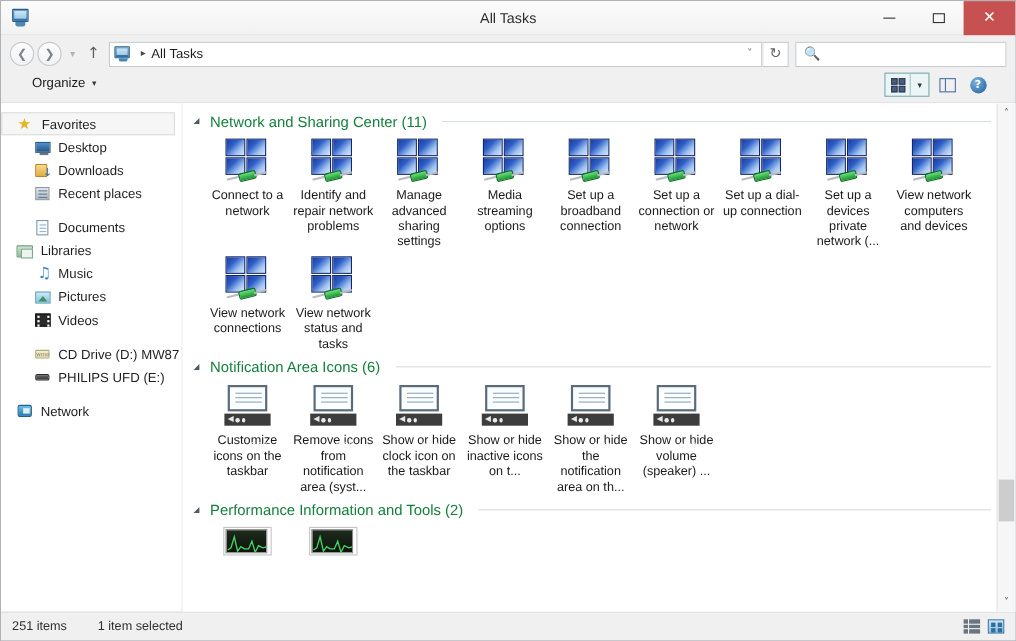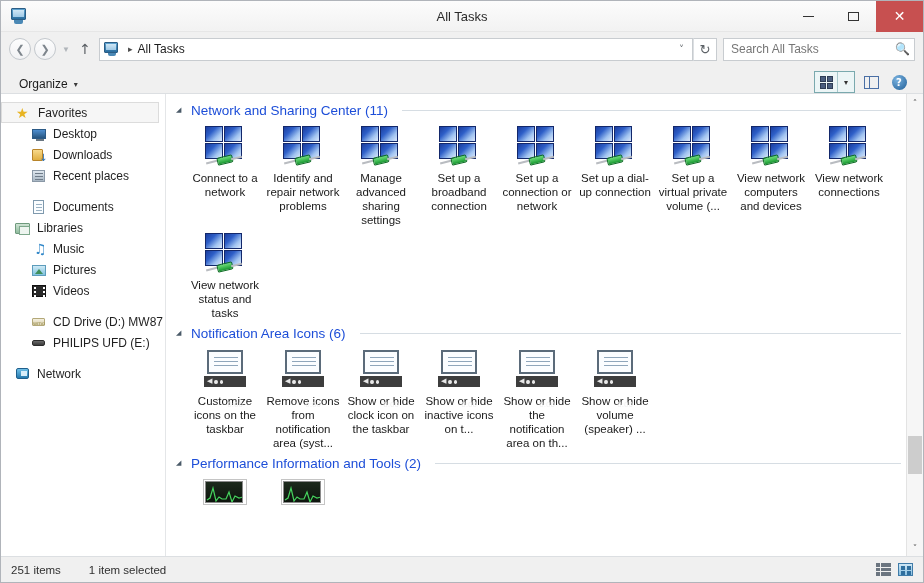--- a/index.html
+++ b/index.html
@@ -109,21 +109,21 @@
     color: #5a5a5a; font-family: "Liberation Sans", sans-serif; background: transparent;
   }
   #searchbox input::placeholder { color: #767676; }
   .search-glyph { color:#5b6166; font-size:12px; font-family:"DejaVu Sans",sans-serif; }
 
   
   #commandbar {
     height: 28px; min-height: 28px;
     background: #f0f0f0;
     border-bottom: 1px solid #dcdfe2;
-    display: flex; align-items: flex-end; padding: 0 12px;
+    display: flex; align-items: flex-start; padding: 0 22px;
   }
   #organize-btn {
     font-size: 12px; color: #1c1c1c; display: flex; align-items: center; gap: 6px;
     padding: 2px 6px;
   }
   .caret { font-size: 8px; color:#3a3a3a; font-family:"DejaVu Sans",sans-serif;}
   #cmd-right { margin-left: auto; display: flex; align-items: center; gap: 3px; }
   #viewsel {
     display: flex; align-items: center; height: 22px;
     border: 1px solid #7aa9ae; background: #ecf5f6;
@@ -206,21 +206,21 @@
   }
   #content-inner { padding-top: 3px; }
   .group-head {
     display: flex; align-items: center; gap: 6px;
     margin-top: 6px; margin-bottom: 2px; padding-right: 22px;
   }
   .group-tri {
     font-size: 7px; color: #4a5a68; width: 9px;
     font-family: "DejaVu Sans", sans-serif; line-height: 1;
   }
-  .group-title { font-size: 13.5px; color: #1d4ed8; white-space: nowrap; }
+  .group-title { font-size: 13.5px; color: #15803d; white-space: nowrap; }
   .group-rule { flex: 1; height: 1px; background: #d6dde3; margin-left: 8px; }
 
   .grid { display: flex; flex-wrap: wrap; padding-left: 10px; }
   .tile {
     width: 78px; padding-top: 6px;
     display: flex; flex-direction: column; align-items: center;
     text-align: center;
   }
   .tile .cap {
     font-size: 11.5px; color: #1a1a1a; line-height: 14px;
@@ -354,21 +354,20 @@
           <div class="winicon-foot"></div>
       </div>
       <span class="crumb-sep">▸</span>
       <span id="crumb-text">All Tasks</span>
       <span id="crumb-chevron">˅</span>
     </div>
     <div id="refresh-btn">
         <span>↻</span>
       </div>
     <div id="searchbox">
-      <input type="text" placeholder="Search All Tasks" style="">
       <span class="search-glyph">🔍</span>
     </div>
   </div>
 
   <div id="commandbar">
     <div id="organize-btn">
       <span>Organize</span>
       <span class="caret">▾</span>
     </div>
     <div id="cmd-right">
@@ -528,20 +527,34 @@
                 <span class="mon m1"></span>
                 <span class="mon m2"></span>
                 <span class="mon m3"></span>
                 <span class="mon m4"></span>
                 <span class="cable">
                   <span class="wireL"></span>
                   <span class="plug"></span>
                   <span class="wireR"></span>
                 </span>
               </div>
+              <div class="cap">Media streaming options</div>
+            </div>
+            <div class="tile">
+              <div class="netico">
+                <span class="mon m1"></span>
+                <span class="mon m2"></span>
+                <span class="mon m3"></span>
+                <span class="mon m4"></span>
+                <span class="cable">
+                  <span class="wireL"></span>
+                  <span class="plug"></span>
+                  <span class="wireR"></span>
+                </span>
+              </div>
               <div class="cap">Set up a broadband connection</div>
             </div>
             <div class="tile">
               <div class="netico">
                 <span class="mon m1"></span>
                 <span class="mon m2"></span>
                 <span class="mon m3"></span>
                 <span class="mon m4"></span>
                 <span class="cable">
                   <span class="wireL"></span>
@@ -570,21 +583,21 @@
                 <span class="mon m1"></span>
                 <span class="mon m2"></span>
                 <span class="mon m3"></span>
                 <span class="mon m4"></span>
                 <span class="cable">
                   <span class="wireL"></span>
                   <span class="plug"></span>
                   <span class="wireR"></span>
                 </span>
               </div>
-              <div class="cap">Set up a virtual private volume (...</div>
+              <div class="cap">Set up a devices private network (...</div>
             </div>
             <div class="tile">
               <div class="netico">
                 <span class="mon m1"></span>
                 <span class="mon m2"></span>
                 <span class="mon m3"></span>
                 <span class="mon m4"></span>
                 <span class="cable">
                   <span class="wireL"></span>
                   <span class="plug"></span>

